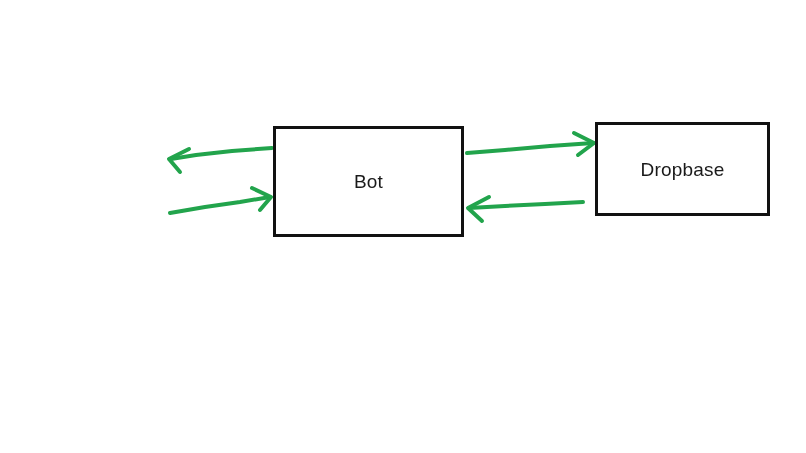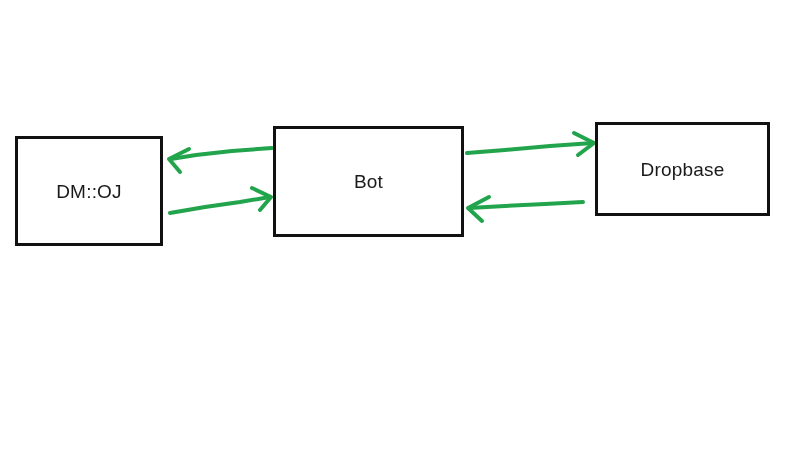--- a/index.html
+++ b/index.html
@@ -68,23 +68,20 @@
       <path class="edge-path" d="M 467 153 L 505 150 L 550 146 L 593 143" stroke="#22a44c" stroke-width="4"></path>
       <path class="edge-path" d="M 574 133 L 594 143 L 578 155" stroke="#22a44c" stroke-width="4"></path>
     </g>
 
     <g>
       <path class="edge-path" d="M 583 202 L 545 204 L 505 206 L 469 208" stroke="#22a44c" stroke-width="4"></path>
       <path class="edge-path" d="M 489 197 L 468 208 L 482 221" stroke="#22a44c" stroke-width="4"></path>
     </g>
   </svg>
 
-  <div class="node-box" style="left:15px; top:136px; width:148px; height:110px;">
-    <span class="node-label">DM::OJ</span>
-  </div>
 
   <div class="node-box" style="left:273px; top:126px; width:191px; height:111px;">
     <span class="node-label">Bot</span>
   </div>
 
   <div class="node-box" style="left:595px; top:122px; width:175px; height:94px;">
     <span class="node-label">Dropbase</span>
   </div>
 
 </div>

